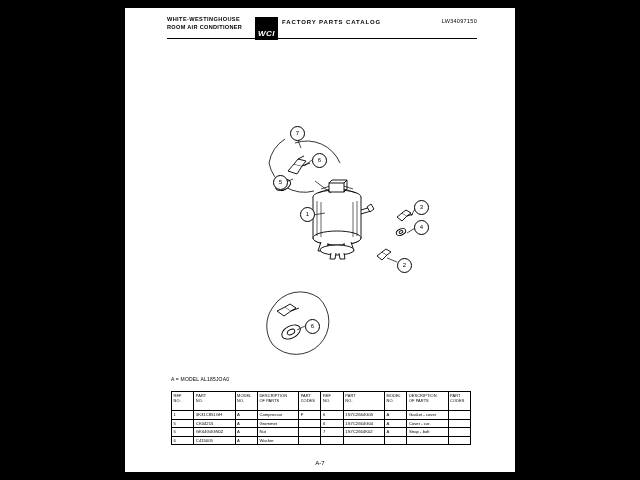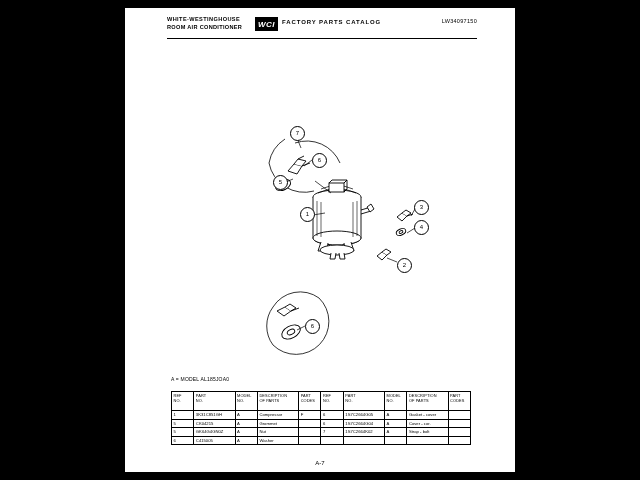--- a/index.html
+++ b/index.html
@@ -43,21 +43,21 @@
   .brand .l2 { letter-spacing: 0.3px; }
   .wci {
     position: absolute;
     left: 88px;
     top: 1px;
     background: #000;
     color: #fff;
     font-size: 8px;
     font-weight: bold;
     font-style: italic;
-    padding: 3px 3px 1px 3px;
+    padding: 12px 3px 1px 3px;
     line-height: 10px;
     letter-spacing: 0.5px;
   }
   .catalog {
     position: absolute;
     left: 115px;
     top: 3px;
     font-size: 6px;
     font-weight: bold;
     letter-spacing: 0.9px;

